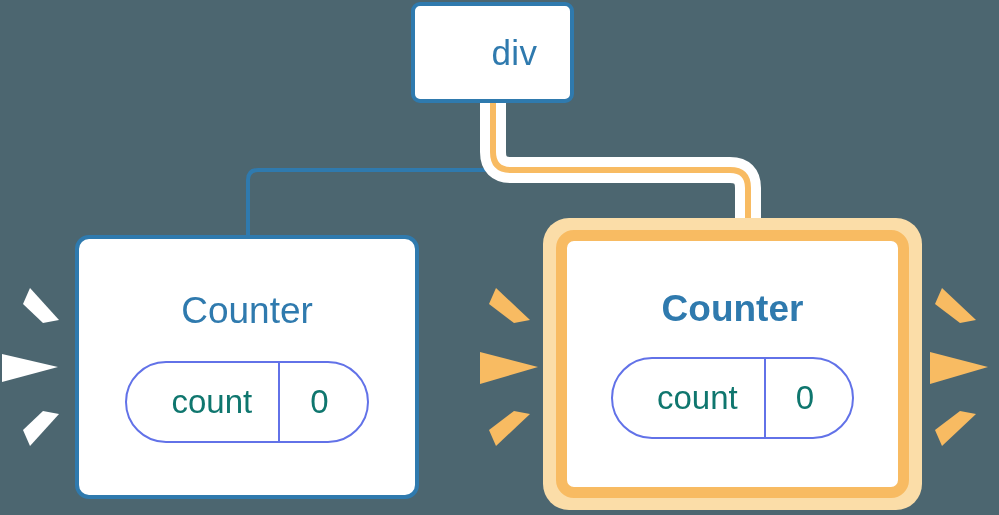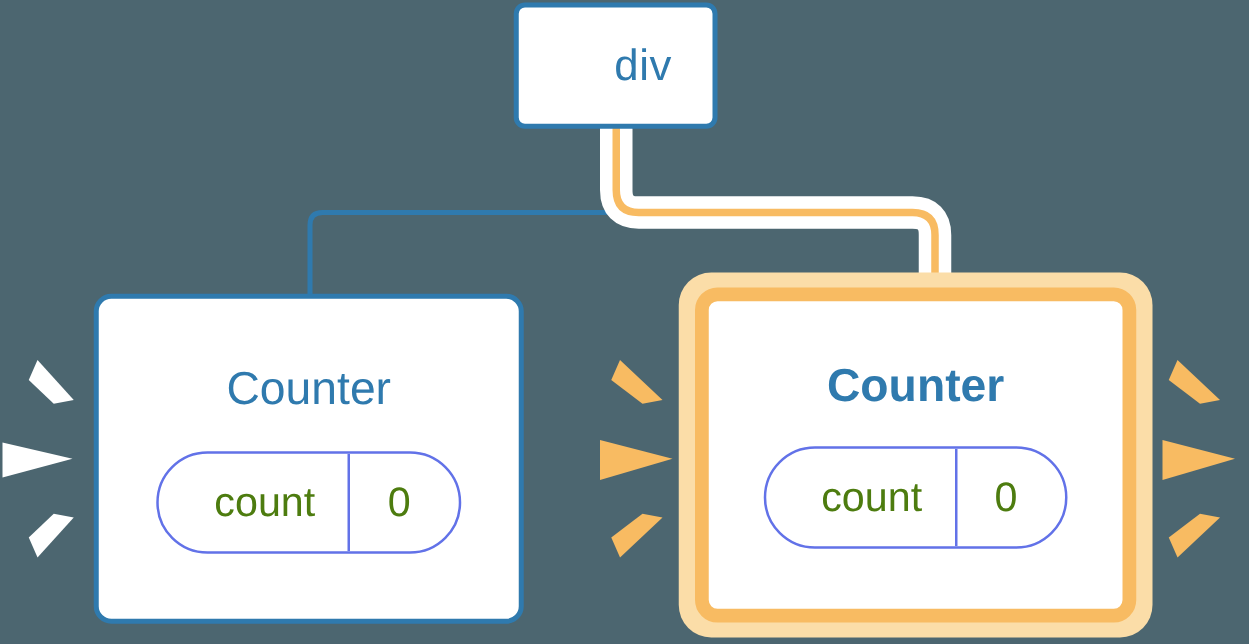--- a/index.html
+++ b/index.html
@@ -98,21 +98,21 @@
     border: 2px solid #6272e8;
     border-radius: 999px;
     height: 78px;
     overflow: hidden;
   }
   .state-key, .state-val {
     display: flex;
     align-items: center;
     justify-content: center;
     font-size: 33px;
-    color: #4d7c0f;
+    color: #0f766e;
     line-height: 1;
   }
   .state-key {
     padding: 0 26px 0 44px;
   }
   .state-val {
     border-left: 2px solid #6272e8;
     padding: 0 38px 0 30px;
   }
   

